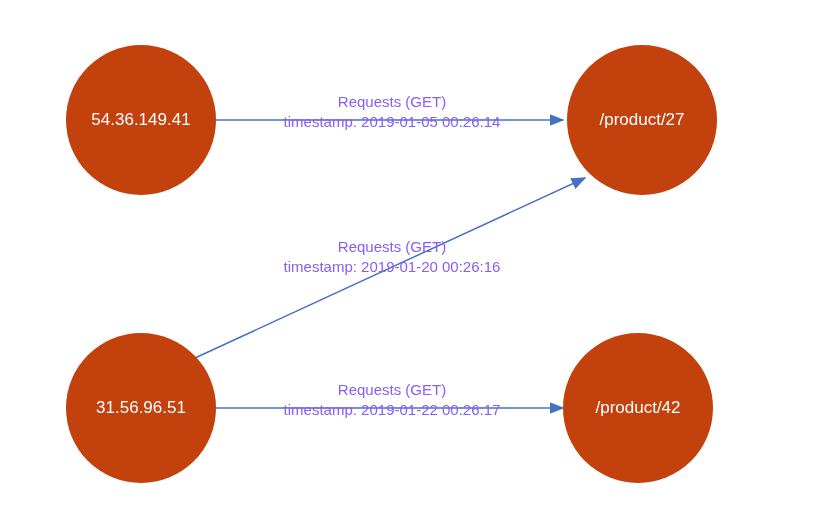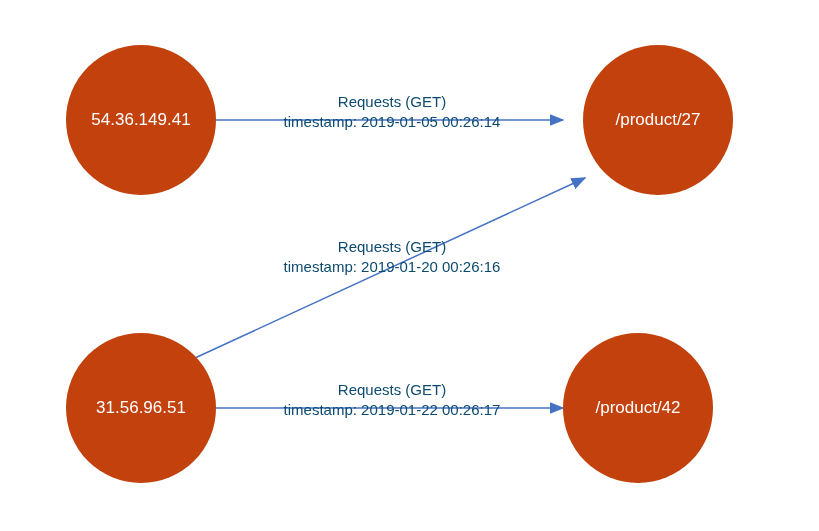--- a/index.html
+++ b/index.html
@@ -18,21 +18,21 @@
     background: #c2410c;
     display: flex;
     align-items: center;
     justify-content: center;
     color: #ffffff;
     font-size: 17px;
     text-align: center;
   }
   .edge-label {
     position: absolute;
-    color: #0c4a6e;
+    color: #8b5cf6;
     font-size: 15px;
     text-align: center;
     line-height: 1.35;
     white-space: nowrap;
   }
   svg.edges {
     position: absolute;
     left: 0; top: 0;
     width: 819px; height: 531px;
     pointer-events: none;
@@ -56,21 +56,21 @@
 </svg>
 
 <div class="node" style="left:66px; top:45px;">
   <span>54.36.149.41</span>
 </div>
 
 <div class="node" style="left:66px; top:333px;">
   <span>31.56.96.51</span>
 </div>
 
-<div class="node" style="left:583px; top:45px;">
+<div class="node" style="left:567px; top:45px;">
   <span>/product/27</span>
 </div>
 
 <div class="node" style="left:563px; top:333px;justify-content:center;">
   <span>/product/42</span>
 </div>
 
 <div class="edge-label" style="left:282px; top:92px; width:220px;">
   <div>Requests (GET)</div>
   <div>timestamp: 2019-01-05 00:26:14</div>

